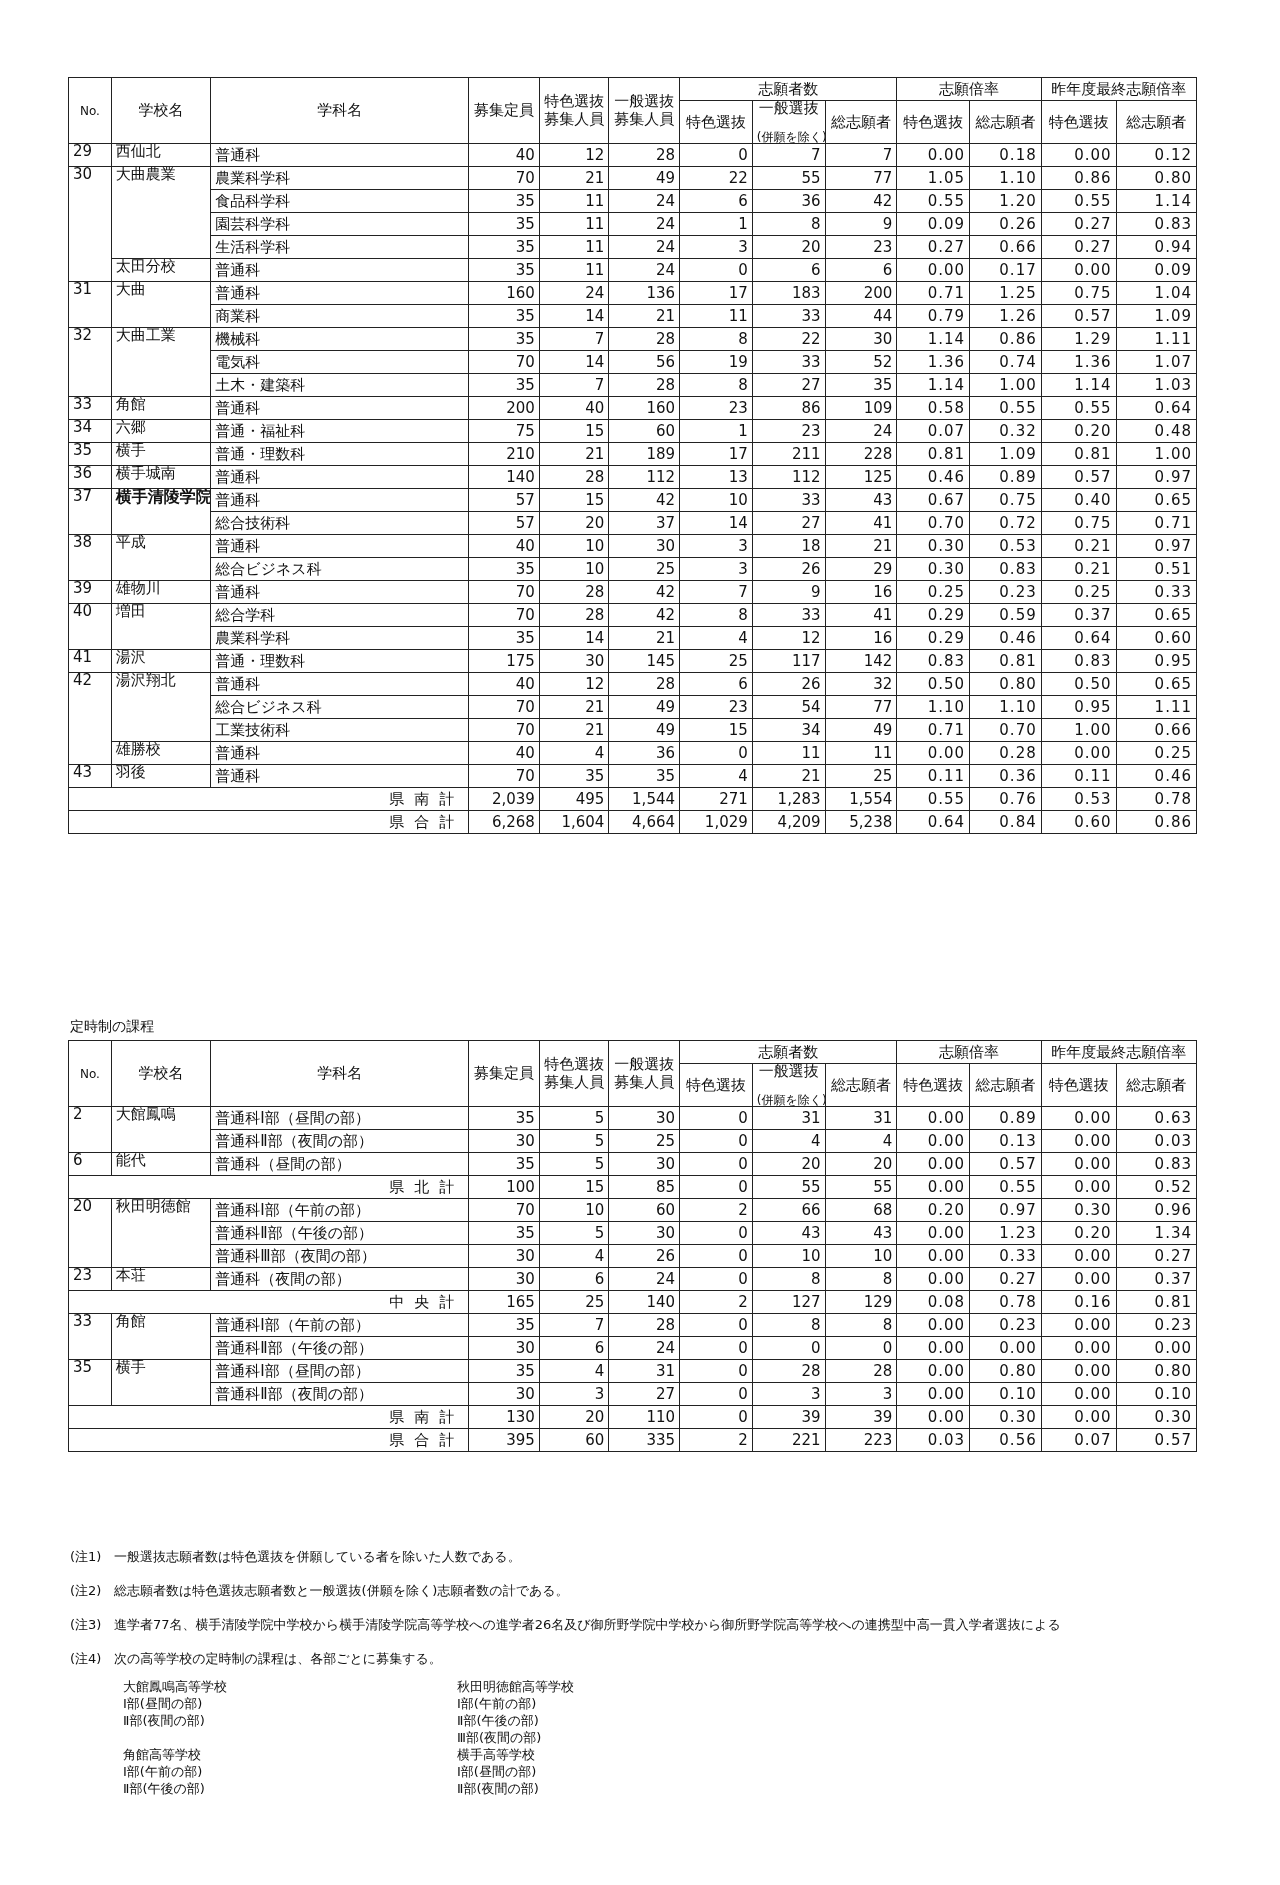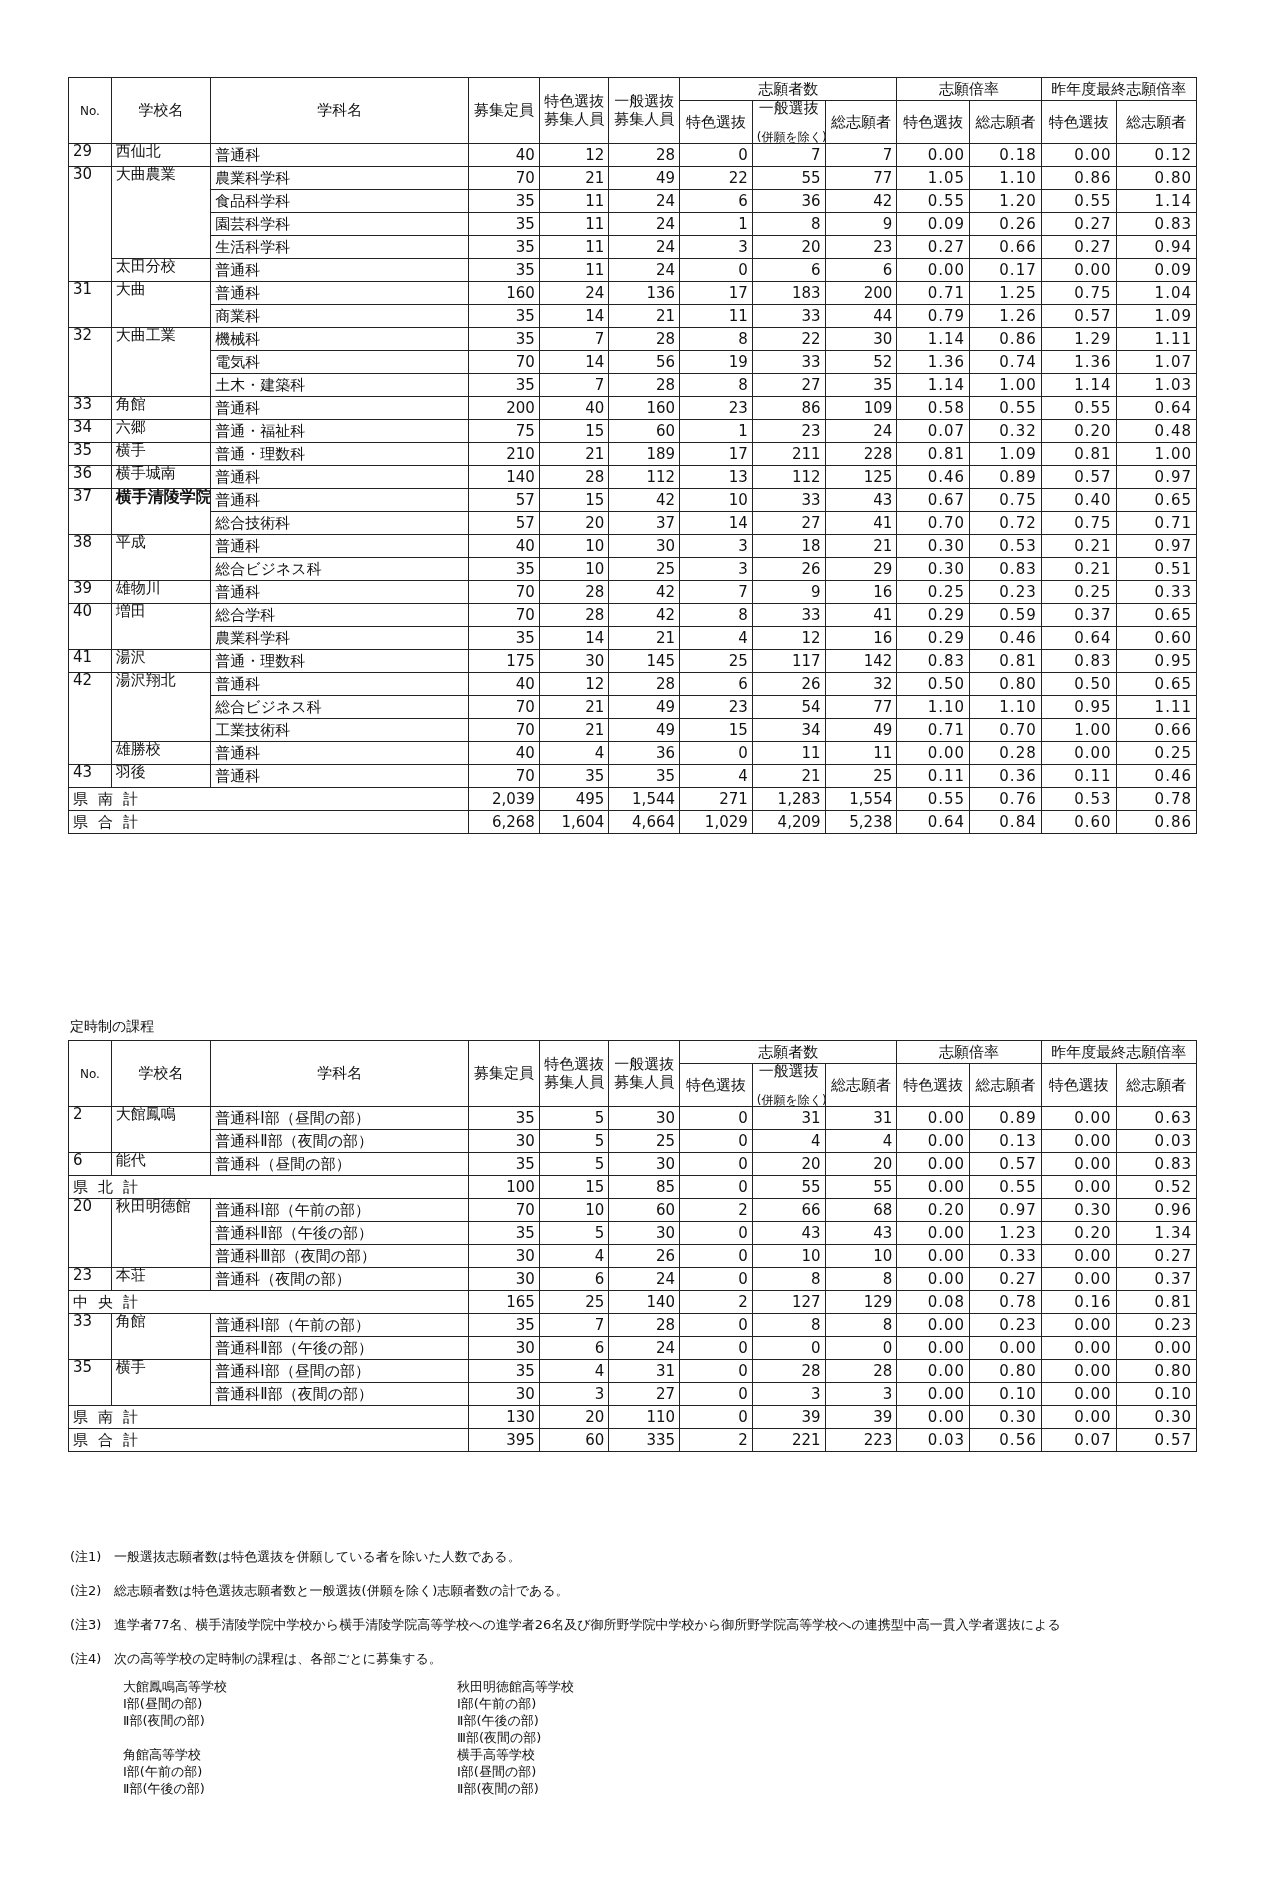--- a/index.html
+++ b/index.html
@@ -19,21 +19,21 @@
   table.grid th { font-weight: normal; text-align: center; font-size: 15px; }
   table.grid th.sub { height: 34px; }
   table.grid th .small { display: block; font-size: 12px; margin-top: 15px; }
   table.grid th.two { line-height: 1.15; }
   td.num { text-align: right; padding-right: 6px; }
   td.rate { text-align: right; padding-right: 4px; letter-spacing: 1px; }
   td.no { text-align: left; padding-left: 3px; vertical-align: top; padding-top: 4px; }
   td.school { text-align: left; padding-left: 5px; vertical-align: top; padding-top: 4px; }
   td.school.small { font-size: 16px; font-weight: bold; }
   td.dept { text-align: left; padding-left: 4px; }
-  td.total { text-align: left; letter-spacing: 10px; margin-top: 24px; }
+  td.total { text-align: right; letter-spacing: 10px; margin-top: 24px; }
   #t1 { top: 77px; }
   #t2 { top: 1040px; }
   .section-label {
     position: absolute; left: 70px; top: 1018px; font-size: 14px;
   }
   .notes { position: absolute; left: 70px; top: 1548px; width: 1140px; font-size: 13px; line-height: 17px; }
   .note { margin-bottom: 17px; display: flex; justify-content: center; }
   .note .tag { width: 44px; flex: none; }
   .note .body { flex: 1; }
   .note4-grid { display: grid; grid-template-columns: 334px 300px; margin-left: 53px; }

